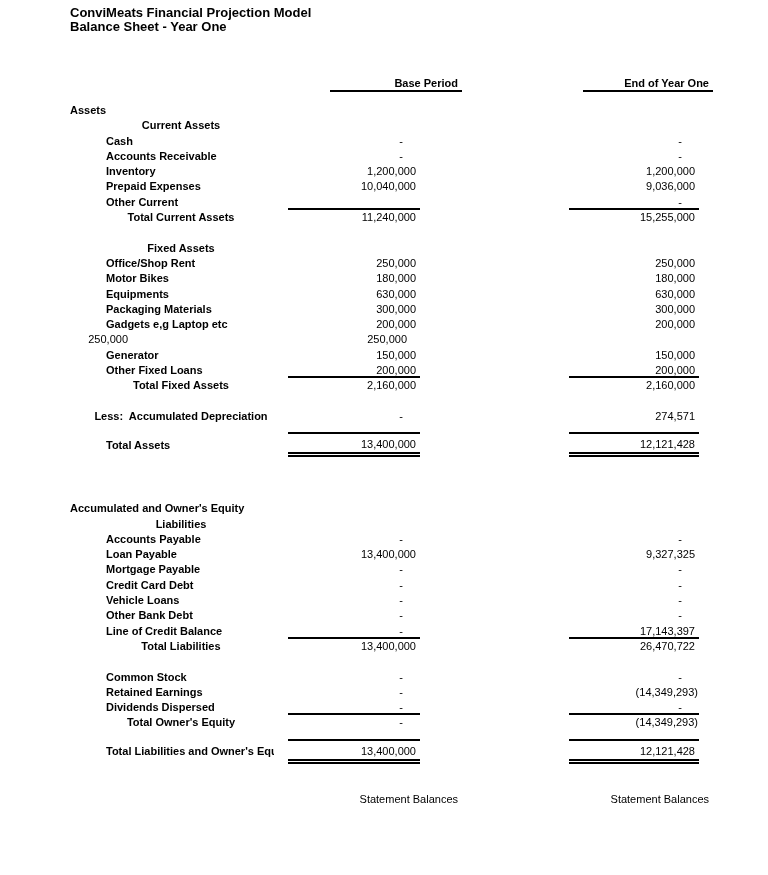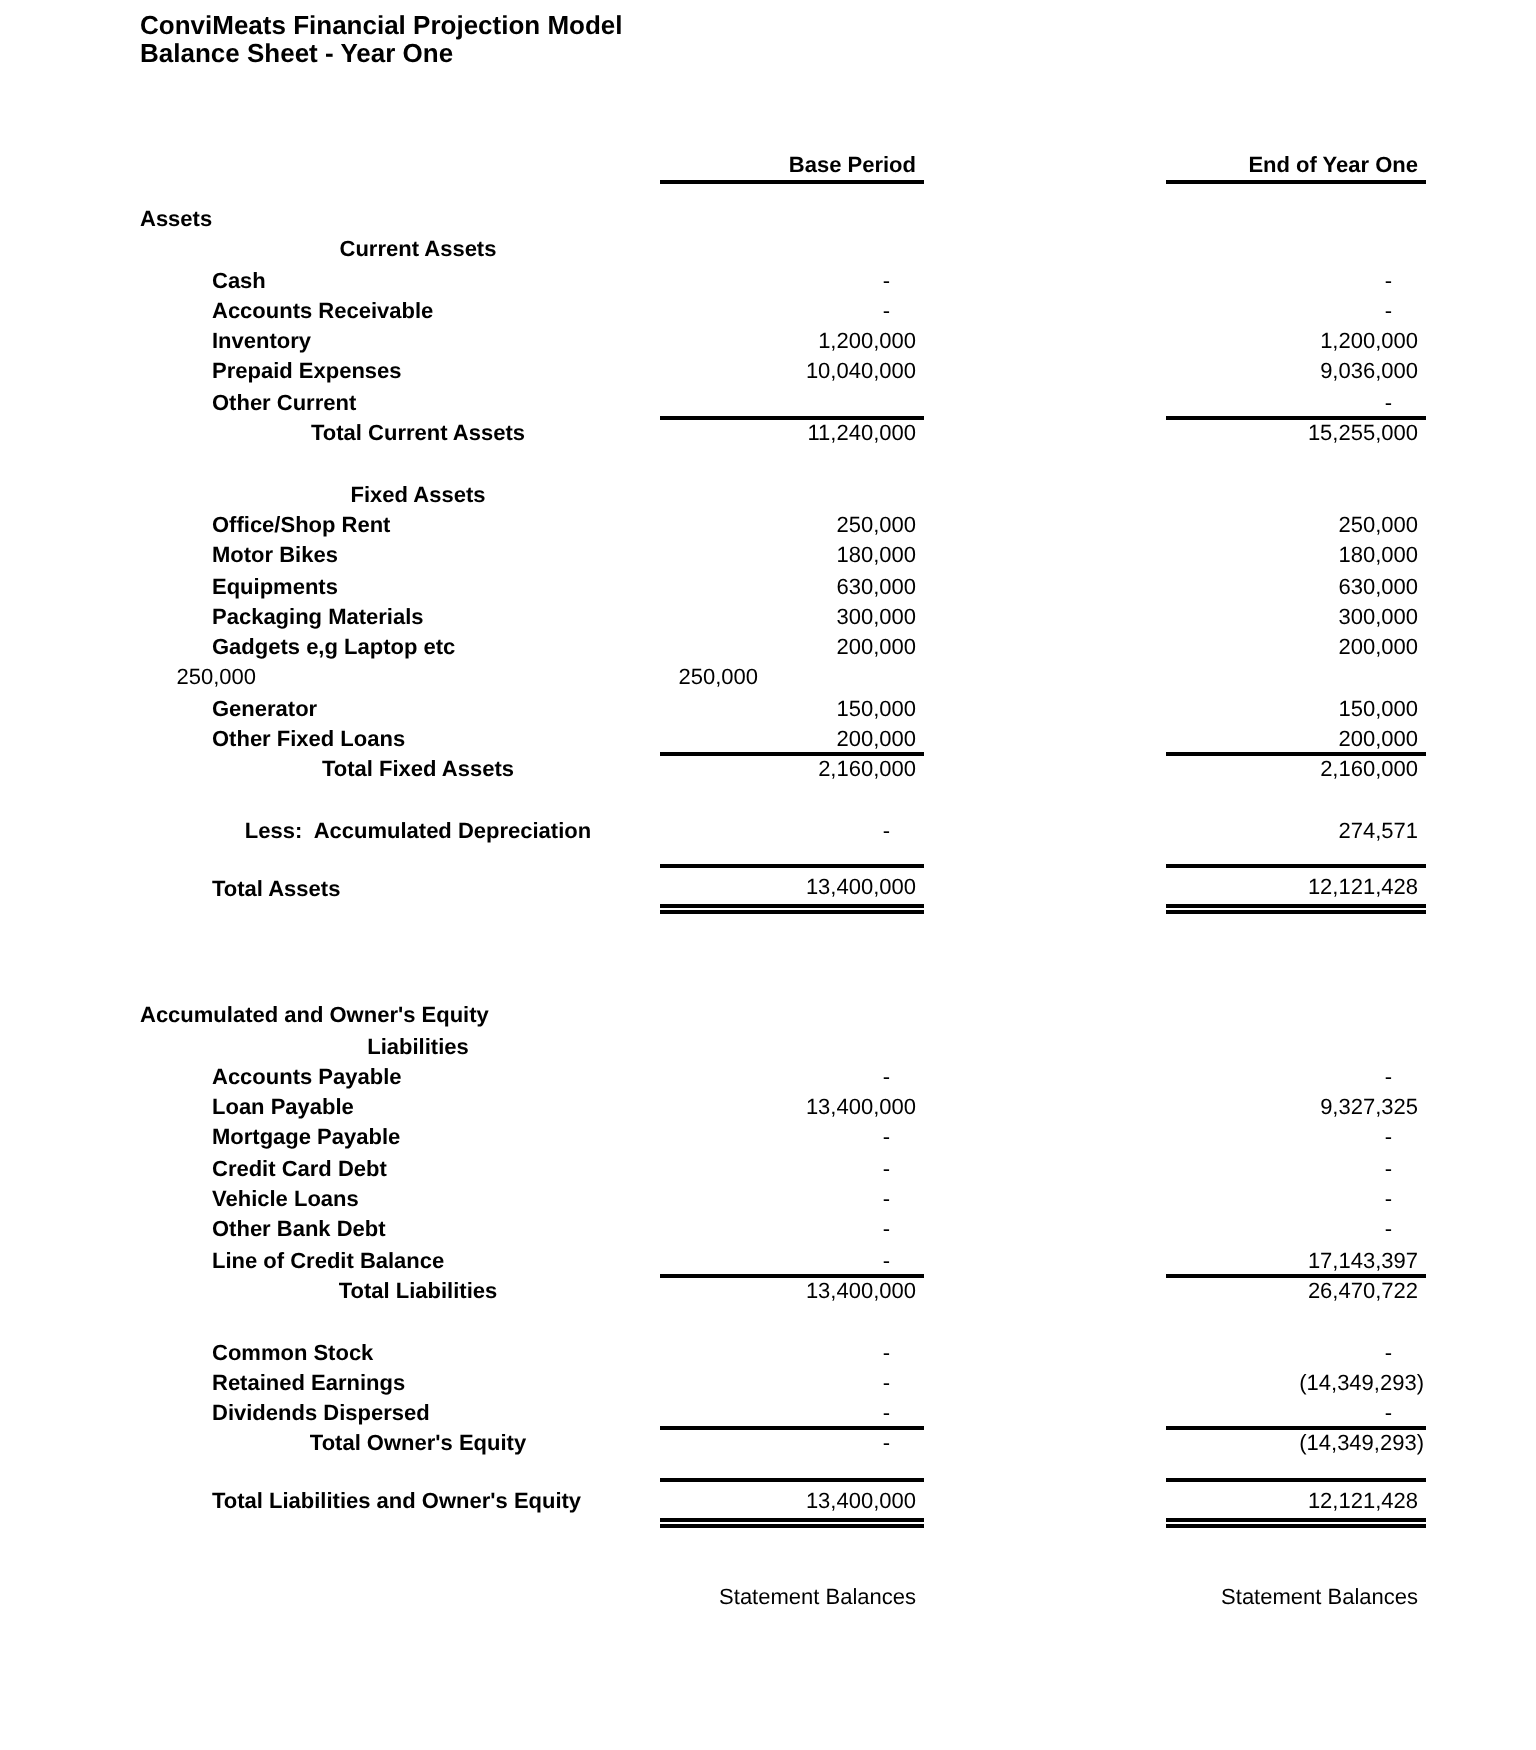--- a/index.html
+++ b/index.html
@@ -22,21 +22,21 @@
     font-size: 13px;
     line-height: 14px;
   }
   .content {
     position: absolute;
     left: 0;
     top: 76px;
     width: 768px;
   }
   .row, .hdr-row, .footer-row { display: flex; }
-  .row { height: 15.3px; line-height: 15.3px; }
+  .row { height: 15.3px; line-height: 15.3px; gap: 14px; }
   .hdr-row { height: 16px; line-height: 14px; }
   .footer-row { height: 15.3px; line-height: 15.3px; }
   .lbl { flex: 1; font-weight: 700; white-space: pre; overflow: hidden; }
   .ind0 { padding-left: 70px; }
   .ind1 { padding-left: 88px; text-align: center; }
   .ind2 { padding-left: 106px; }
   .v  { text-align: right; padding-right: 4px; font-weight: 400; }
   .v1 { width: 132px; }
   .v2 { width: 130px; }
   .gapc { width: 121px; }

